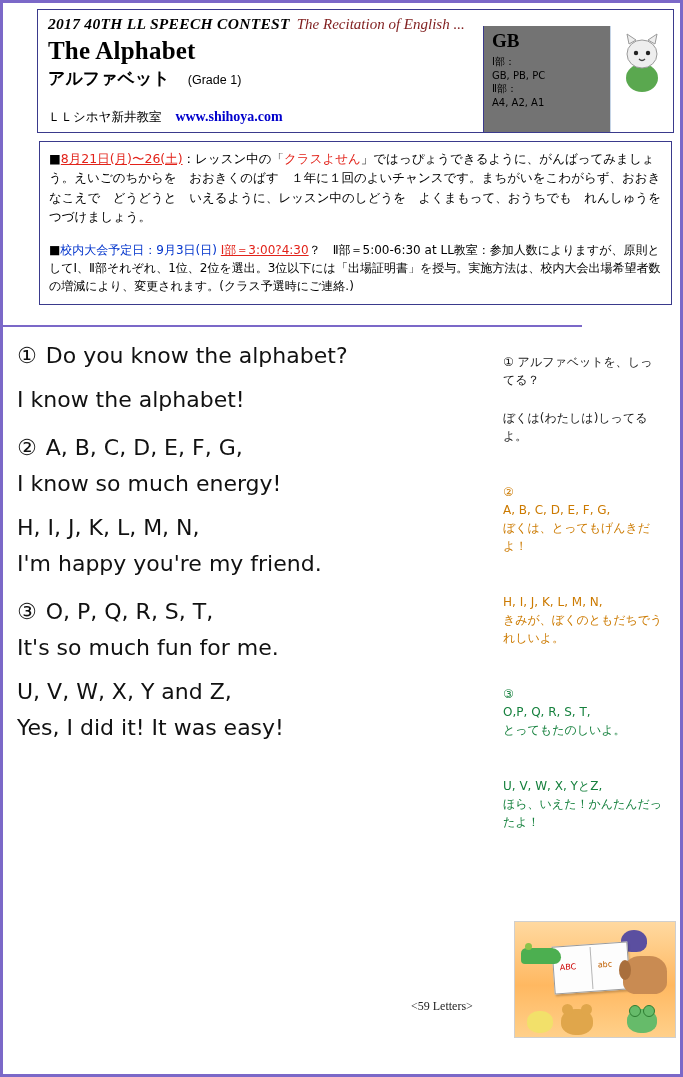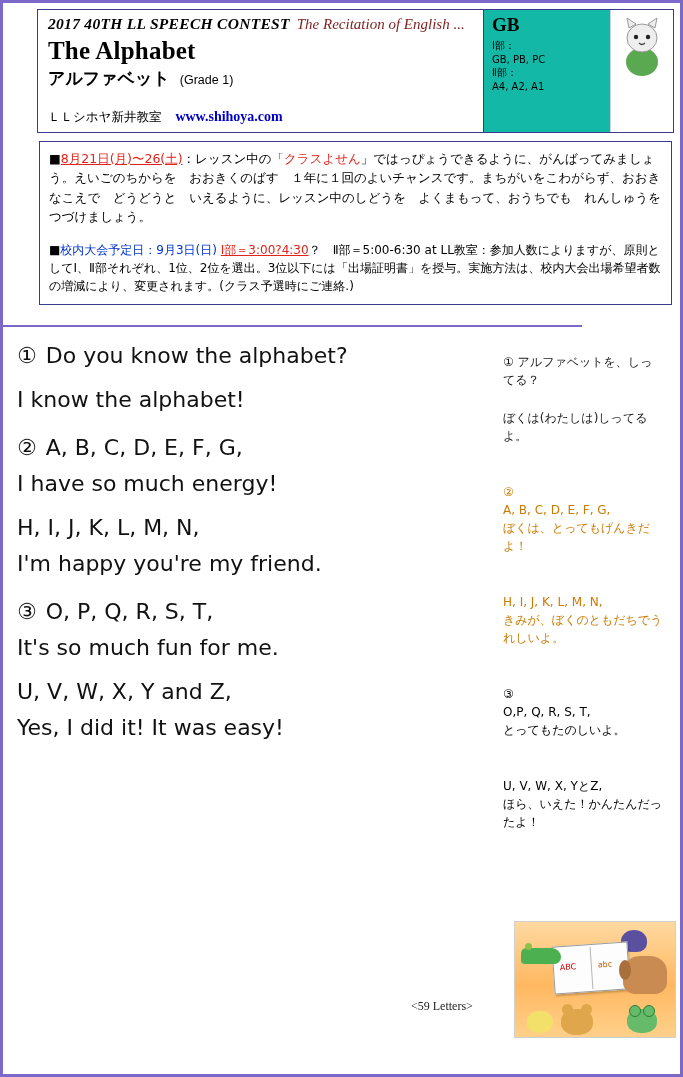--- a/index.html
+++ b/index.html
@@ -59,21 +59,21 @@
   .big-title {
     font-family: "Liberation Serif", serif;
     font-weight: bold;
     font-size: 25px;
     margin-top: 4px;
     letter-spacing: 0.2px;
   }
   .kana-title-row {
     display: flex;
     align-items: baseline;
-    gap: 10px;
+    gap: 18px;
     margin-top: 2px;
   }
   .kana-title {
     font-family: "DejaVu Sans", sans-serif;
     font-weight: bold;
     font-size: 17px;
   }
   .grade {
     font-family: "Liberation Sans", sans-serif;
     font-size: 12.5px;
@@ -92,22 +92,23 @@
     font-family: "Liberation Serif", serif;
     font-weight: bold;
     font-size: 14px;
     color: #0000cc;
     text-decoration: none;
   }
   .header-right {
     flex: 0 0 190px;
     display: flex;
     border-left: 1px solid #3a3a8c;
-    background: #14b8a6;
-    box-sizing: border-box;
+    background: #737373;
+    box-sizing: border-box;
+    margin-top: 16px;
   }
   .gb-box {
     flex: 1 1 auto;
     padding: 4px 6px 4px 8px;
     box-sizing: border-box;
   }
   .gb-label {
     font-family: "Liberation Serif", serif;
     font-weight: bold;
     font-size: 19px;
@@ -184,21 +185,21 @@
     top: 26px;
     width: 160px;
     font-family: "DejaVu Sans", sans-serif;
     font-size: 12px;
     line-height: 1.5;
     color: #111111;
   }
   .rblk { margin-bottom: 20px; }
   .c1 { color: #1a1a1a; }
   .c2 { color: #cc7a00; }
-  .c3 { color: #000000; }
+  .c3 { color: #15803d; }
 
   .letters-count {
     position: absolute;
     left: 408px;
     top: 672px;
     font-family: "Liberation Serif", serif;
     font-size: 12px;
     color: #222222;
   }
 
@@ -365,21 +366,21 @@
         <div class="ln">
           <span class="num">①</span><span>Do you know the alphabet?</span>
         </div>
         <div class="ln">I know the alphabet!</div>
       </div>
 
       <div class="lyr">
         <div class="ln tight">
           <span class="num">②</span><span>A, B, C, D, E, F, G,</span>
         </div>
-        <div class="ln">I have so much energy!</div>
+        <div class="ln">I know so much energy!</div>
         <div class="ln tight">H, I, J, K, L, M, N,</div>
         <div class="ln">I'm happy you're my friend.</div>
       </div>
 
       <div class="lyr">
         <div class="ln tight">
           <span class="num">③</span><span>O, P, Q, R, S, T,</span>
         </div>
         <div class="ln">It's so much fun for me.</div>
         <div class="ln tight">U, V, W, X, Y and Z,</div>

